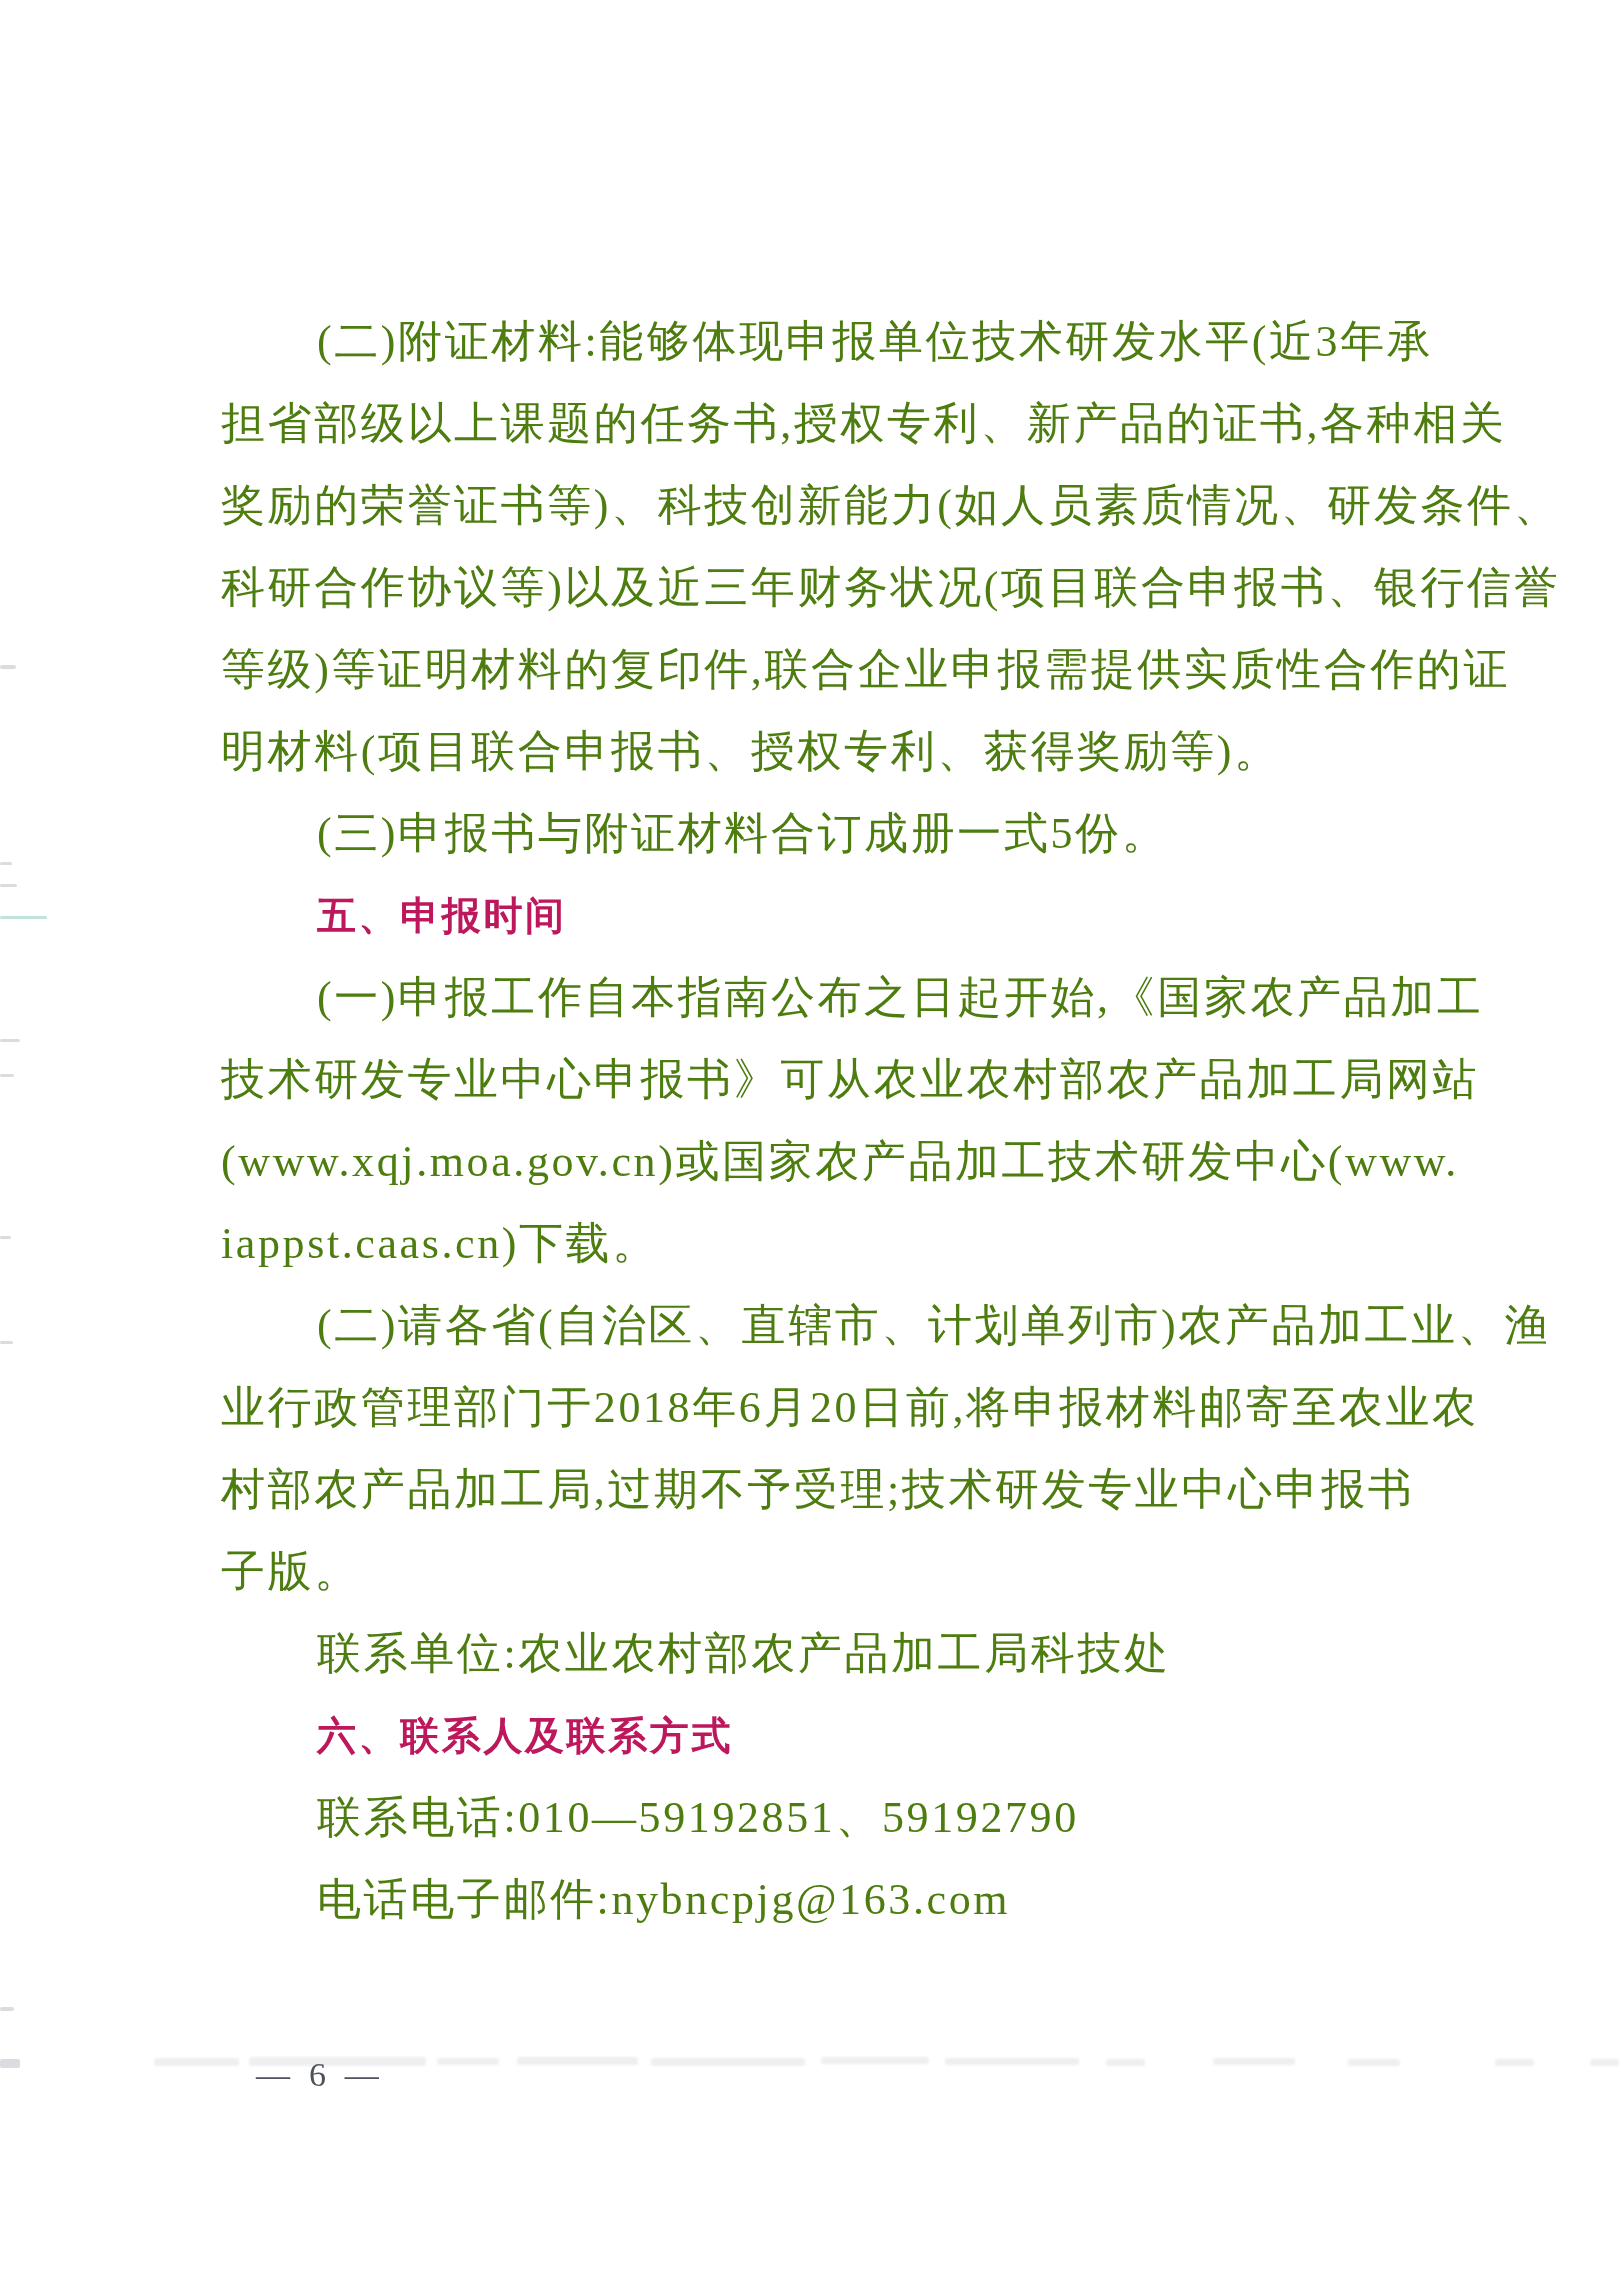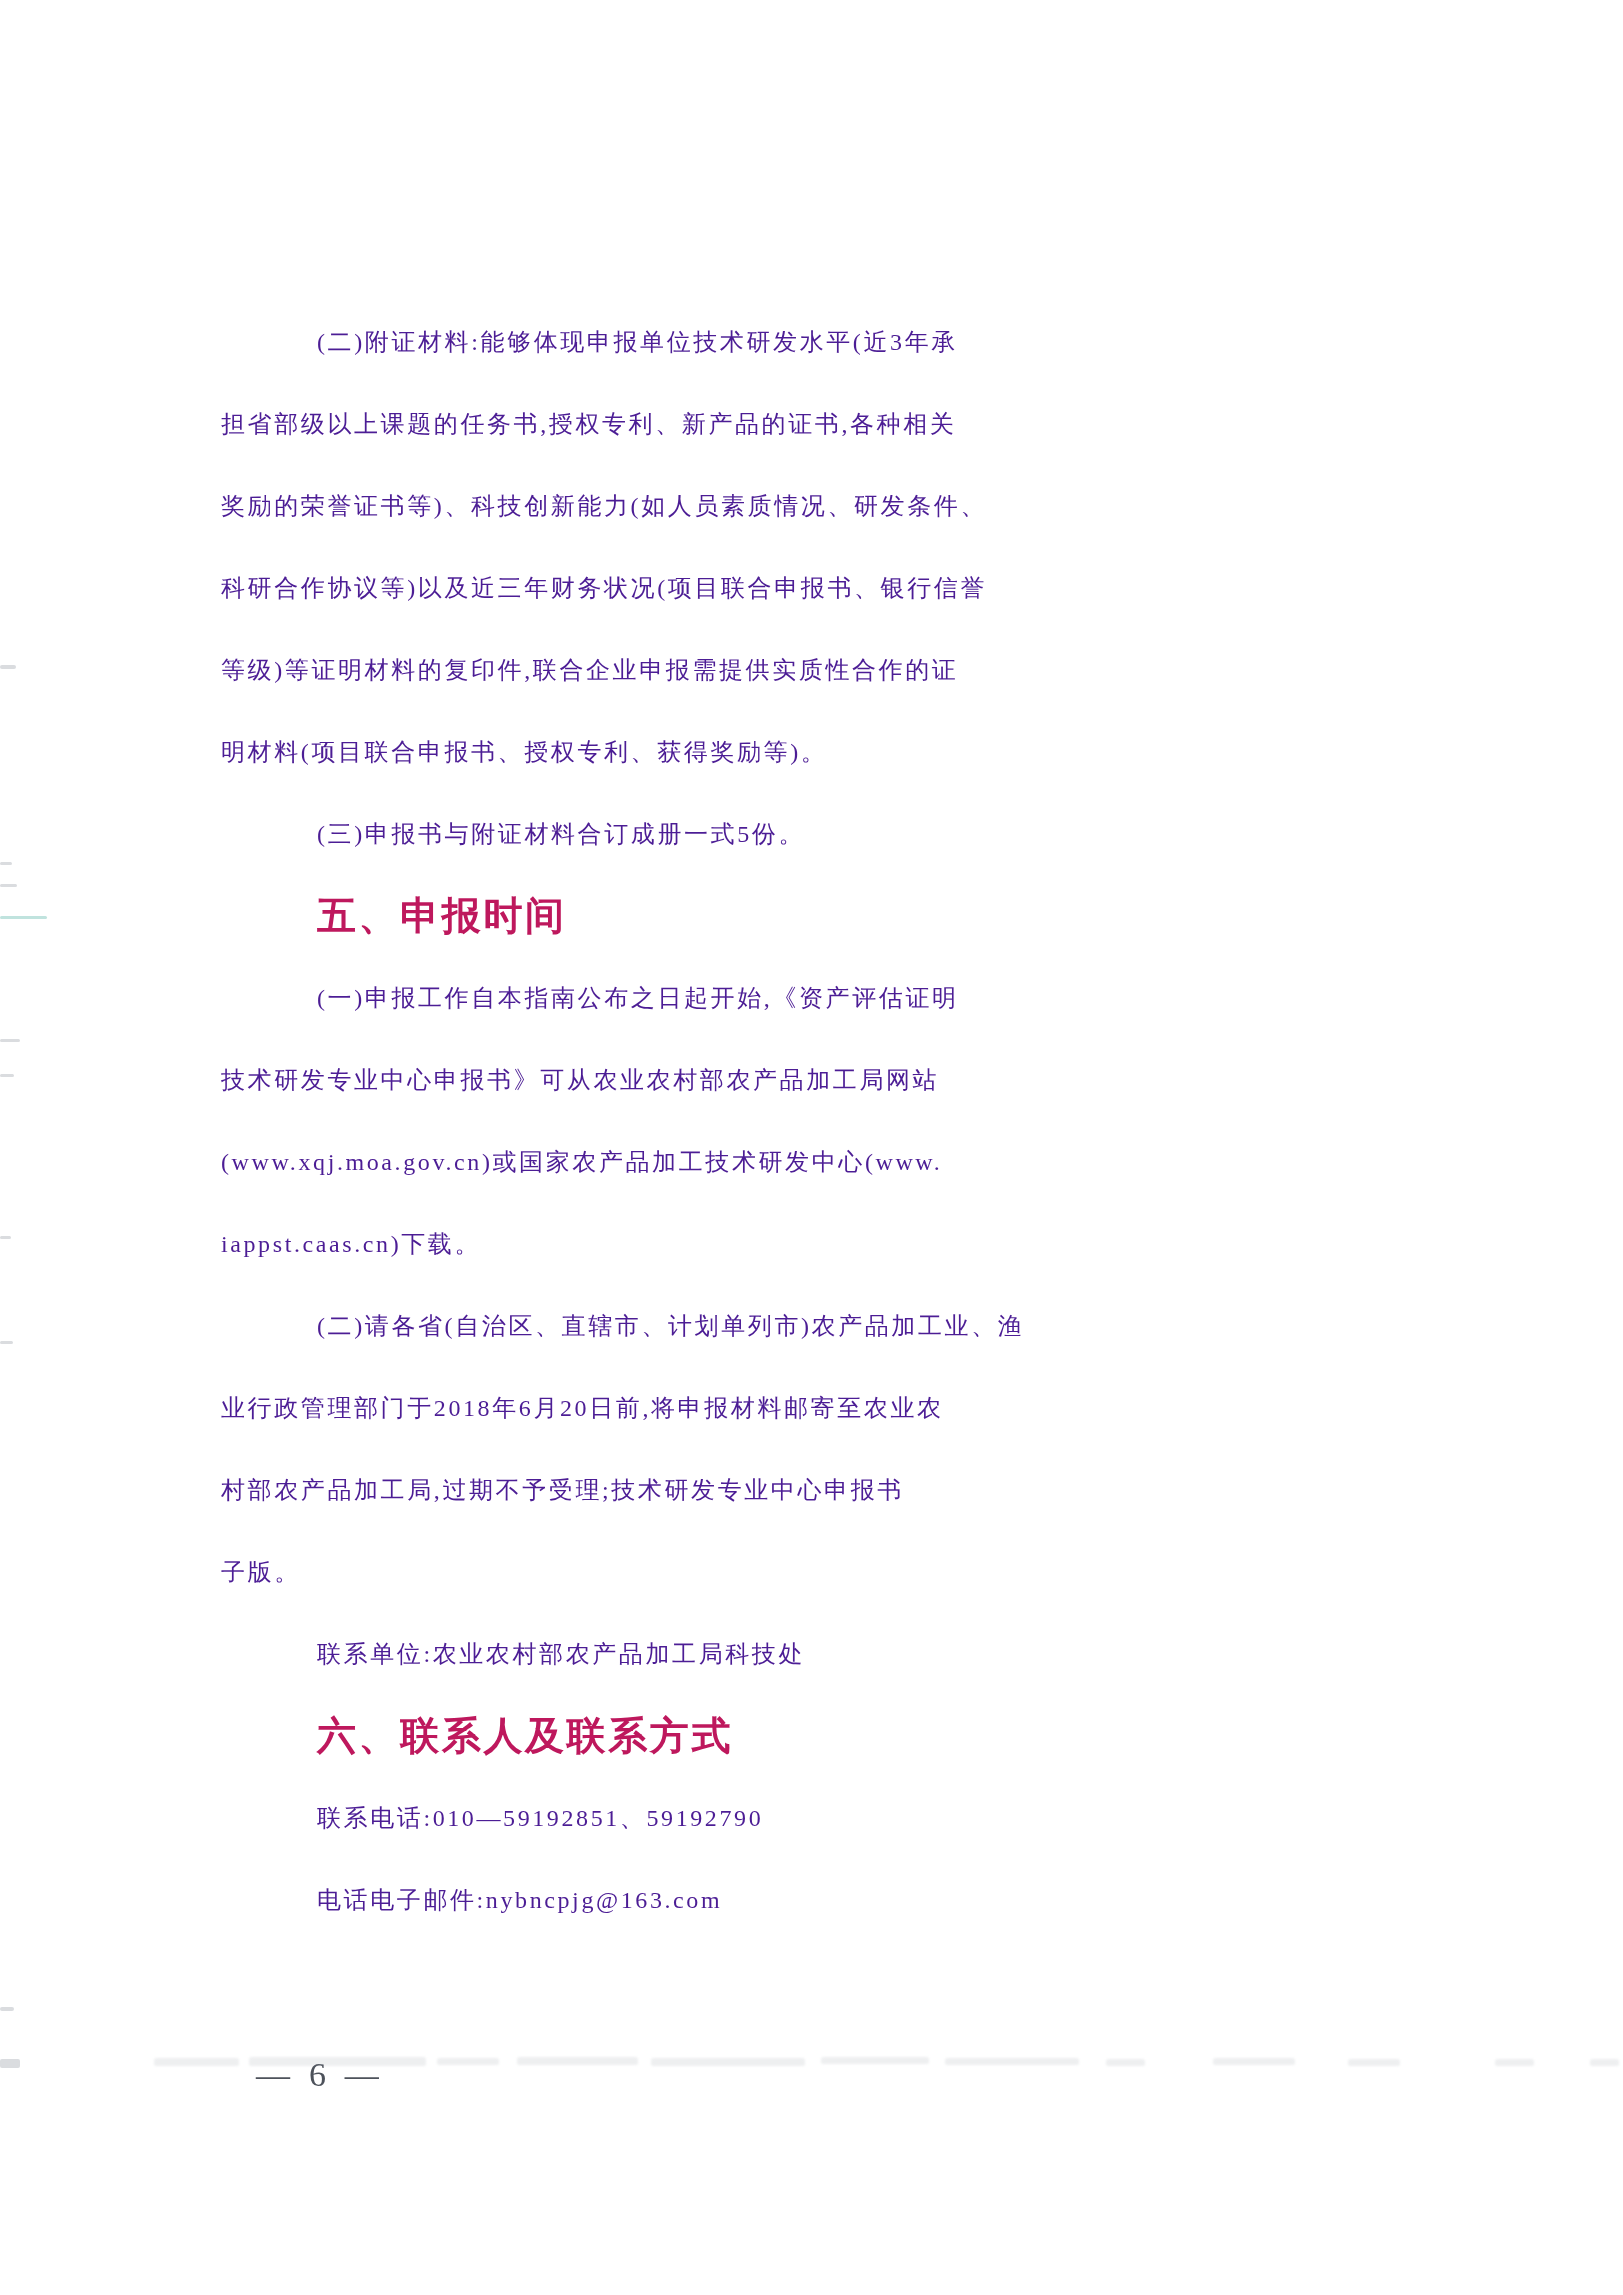--- a/index.html
+++ b/index.html
@@ -13,23 +13,23 @@
   }
   .text-block {
     position: absolute;
     left: 221px;
     top: 301px;
     width: 1181px;
   }
   .line {
     height: 82px;
     line-height: 82px;
-    font-size: 24px;
+    font-size: 44px;
     letter-spacing: 2.6px;
-    color: #4c1d95;
+    color: #4d7c0f;
     white-space: pre;
   }
   .indent { padding-left: 96px; }
   .heading {
     padding-left: 96px;
     font-family: "Liberation Sans", "DejaVu Sans", sans-serif;
     font-weight: 700;
     font-size: 39px;
     color: #be185d;
   }
@@ -67,21 +67,21 @@
 
   <div class="text-block">
     <div class="line indent">(二)附证材料:能够体现申报单位技术研发水平(近3年承</div>
     <div class="line">担省部级以上课题的任务书,授权专利、新产品的证书,各种相关</div>
     <div class="line">奖励的荣誉证书等)、科技创新能力(如人员素质情况、研发条件、</div>
     <div class="line">科研合作协议等)以及近三年财务状况(项目联合申报书、银行信誉</div>
     <div class="line">等级)等证明材料的复印件,联合企业申报需提供实质性合作的证</div>
     <div class="line">明材料(项目联合申报书、授权专利、获得奖励等)。</div>
     <div class="line indent">(三)申报书与附证材料合订成册一式5份。</div>
     <div class="line heading">五、申报时间</div>
-    <div class="line indent">(一)申报工作自本指南公布之日起开始,《资产评估证明</div>
+    <div class="line indent">(一)申报工作自本指南公布之日起开始,《国家农产品加工</div>
     <div class="line">技术研发专业中心申报书》可从农业农村部农产品加工局网站</div>
     <div class="line">(www.xqj.moa.gov.cn)或国家农产品加工技术研发中心(www.</div>
     <div class="line">iappst.caas.cn)下载。</div>
     <div class="line indent">(二)请各省(自治区、直辖市、计划单列市)农产品加工业、渔</div>
     <div class="line">业行政管理部门于2018年6月20日前,将申报材料邮寄至农业农</div>
     <div class="line">村部农产品加工局,过期不予受理;技术研发专业中心申报书</div>
     <div class="line">子版。</div>
     <div class="line indent">联系单位:农业农村部农产品加工局科技处</div>
     <div class="line heading">六、联系人及联系方式</div>
     <div class="line indent">联系电话:010—59192851、59192790</div>

